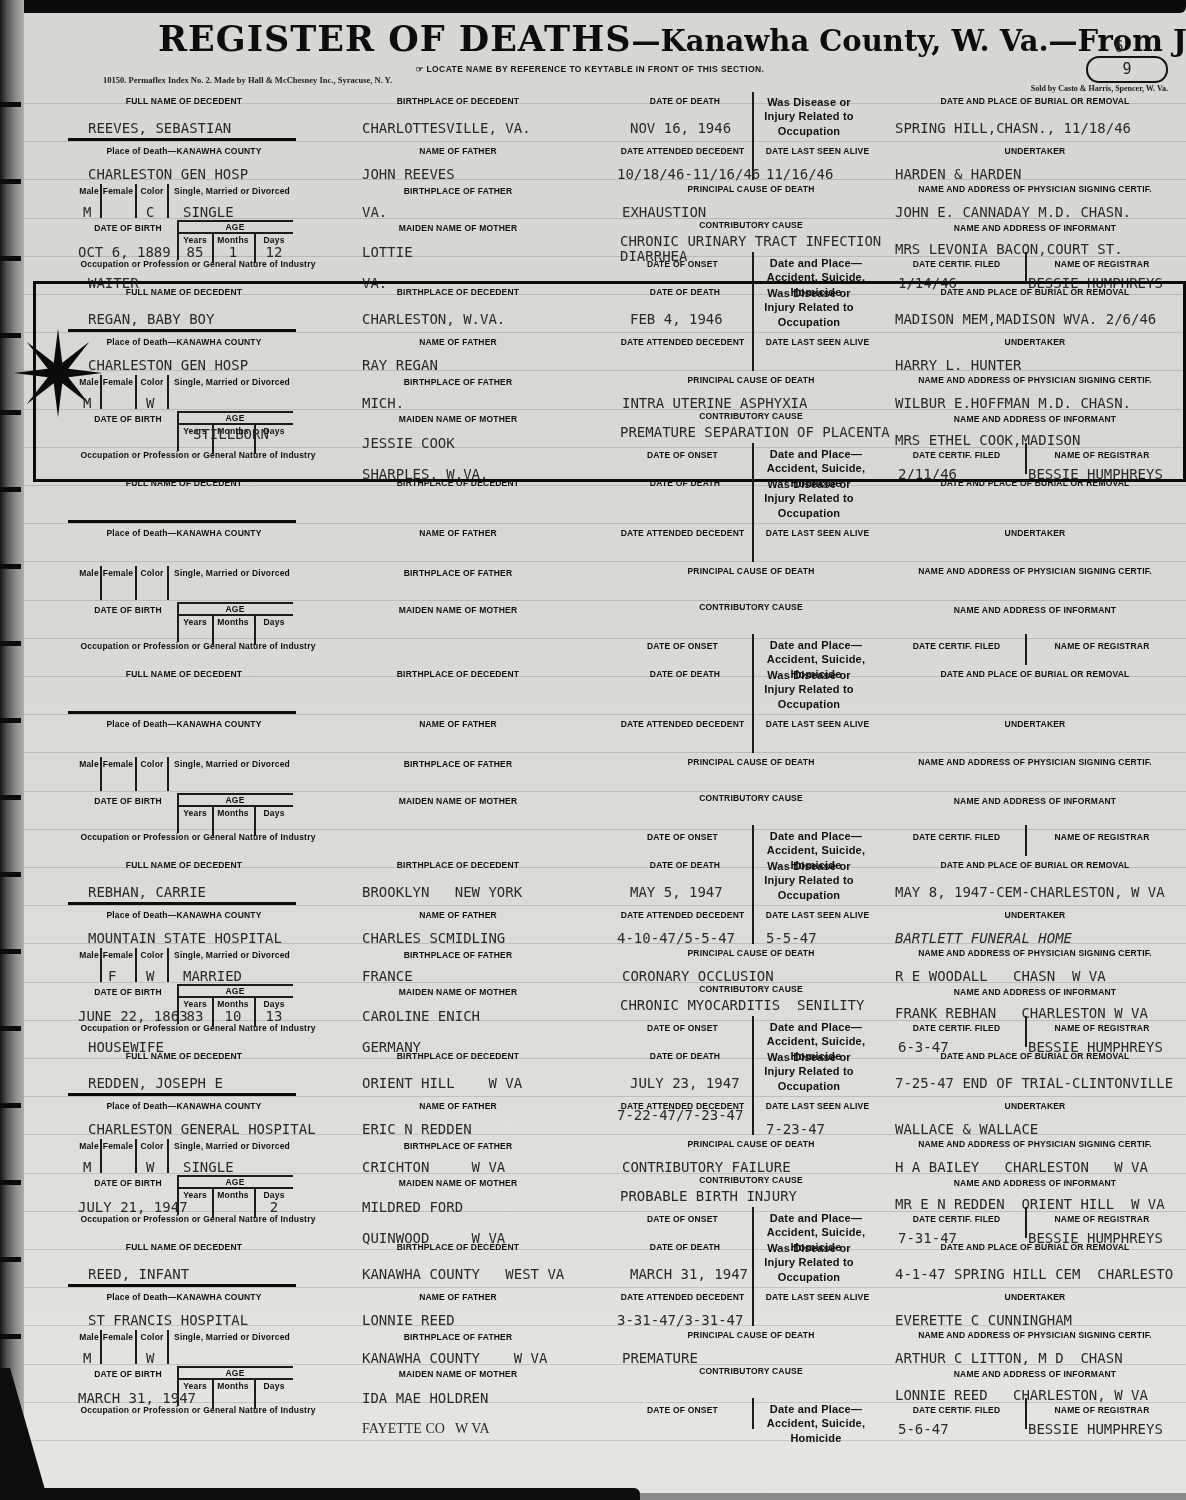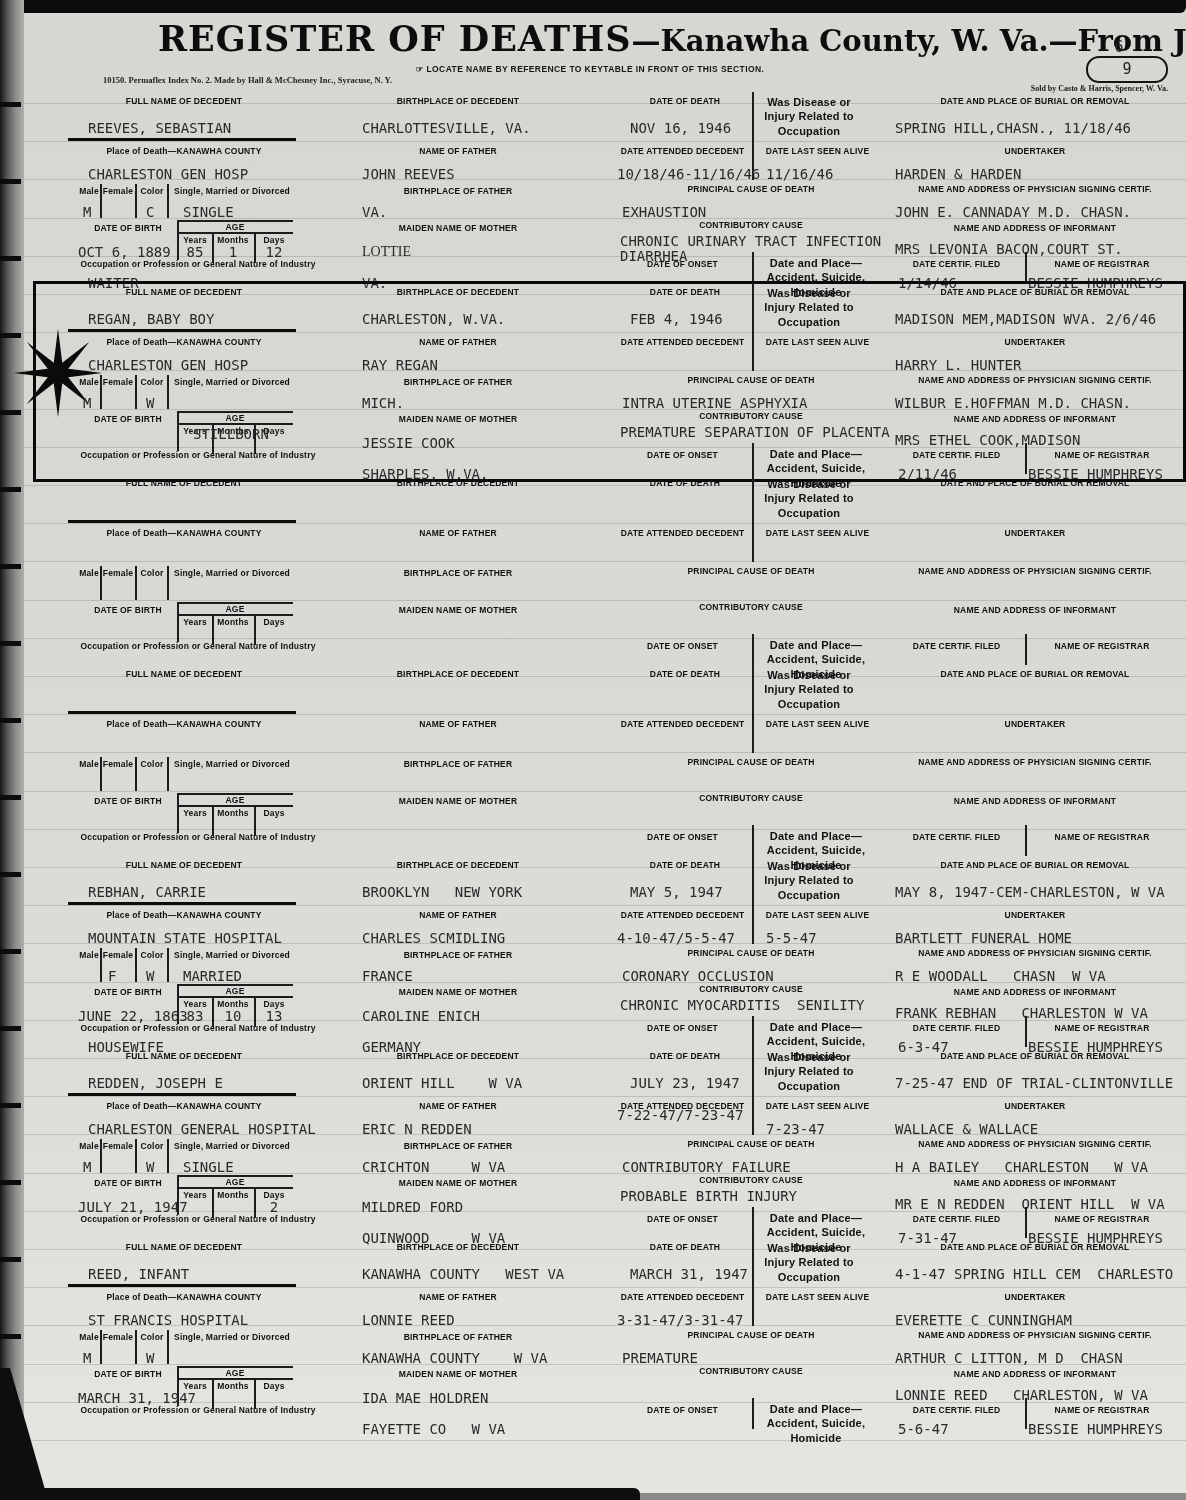--- a/index.html
+++ b/index.html
@@ -100,21 +100,21 @@
       <div class="lbl" style="left:78px;top:167px;width:240px;">Occupation or Profession or General Nature of Industry</div>
       <div class="val" style="left:88px;top:183px;">WAITER</div>
 
       <div class="lbl" style="left:358px;top:4px;width:200px;">BIRTHPLACE OF DECEDENT</div>
       <div class="val" style="left:362px;top:28px;">CHARLOTTESVILLE, VA.</div>
       <div class="lbl" style="left:358px;top:54px;width:200px;">NAME OF FATHER</div>
       <div class="val" style="left:362px;top:74px;">JOHN REEVES</div>
       <div class="lbl" style="left:358px;top:94px;width:200px;">BIRTHPLACE OF FATHER</div>
       <div class="val" style="left:362px;top:112px;">VA.</div>
       <div class="lbl" style="left:358px;top:131px;width:200px;">MAIDEN NAME OF MOTHER</div>
-      <div class="val" style="left:362px;top:152px;font-family:Liberation Serif, serif;">LOTTIE</div>
+      <div class="val" style="left:362px;top:152px;">LOTTIE</div>
       <div class="lbl" style="left:358px;top:167px;width:200px;"></div>
       <div class="val" style="left:362px;top:183px;">VA.</div>
 
       <div class="vline" style="left:752px;top:0;height:88px;"></div>
       <div class="lbl" style="left:622px;top:4px;width:126px;">DATE OF DEATH</div>
       <div class="lbl small" style="left:757px;top:3px;width:104px;">Was Disease or Injury Related to Occupation</div>
       <div class="val" style="left:630px;top:28px;">NOV 16, 1946</div>
       <div class="val" style="left:760px;top:28px;"></div>
       <div class="lbl" style="left:615px;top:54px;width:135px;">DATE ATTENDED DECEDENT</div>
       <div class="lbl" style="left:755px;top:54px;width:125px;">DATE LAST SEEN ALIVE</div>
@@ -465,21 +465,21 @@
       <div class="val wrap" style="left:620px;top:142px;width:278px;">CHRONIC MYOCARDITIS  SENILITY</div>
       <div class="vline" style="left:752px;top:160px;height:31px;"></div>
       <div class="lbl" style="left:615px;top:167px;width:135px;">DATE OF ONSET</div>
       <div class="lbl small" style="left:757px;top:164px;width:118px;">Date and Place—Accident, Suicide, Homicide</div>
       <div class="val" style="left:620px;top:183px;"></div>
       <div class="val" style="left:760px;top:183px;"></div>
 
       <div class="lbl" style="left:890px;top:4px;width:290px;">DATE AND PLACE OF BURIAL OR REMOVAL</div>
       <div class="val" style="left:895px;top:28px;">MAY 8, 1947-CEM-CHARLESTON, W VA</div>
       <div class="lbl" style="left:890px;top:54px;width:290px;">UNDERTAKER</div>
-      <div class="val" style="left:895px;top:74px;">BARTLETT FUNERAL HOME</div>
+      <div class="val" style="left:895px;top:74px;font-style:italic;">BARTLETT FUNERAL HOME</div>
       <div class="lbl" style="left:890px;top:92px;width:290px;">NAME AND ADDRESS OF PHYSICIAN SIGNING CERTIF.</div>
       <div class="val" style="left:895px;top:112px;">R E WOODALL   CHASN  W VA</div>
       <div class="lbl" style="left:890px;top:131px;width:290px;">NAME AND ADDRESS OF INFORMANT</div>
       <div class="val" style="left:895px;top:149px;">FRANK REBHAN   CHARLESTON W VA</div>
       <div class="vline" style="left:1025px;top:160px;height:31px;"></div>
       <div class="lbl" style="left:890px;top:167px;width:133px;">DATE CERTIF. FILED</div>
       <div class="lbl" style="left:1027px;top:167px;width:150px;">NAME OF REGISTRAR</div>
       <div class="val" style="left:898px;top:183px;">6-3-47</div>
       <div class="val" style="left:1028px;top:183px;">BESSIE HUMPHREYS</div>
     </div>
@@ -609,21 +609,21 @@
 
       <div class="lbl" style="left:358px;top:4px;width:200px;">BIRTHPLACE OF DECEDENT</div>
       <div class="val" style="left:362px;top:28px;">KANAWHA COUNTY   WEST VA</div>
       <div class="lbl" style="left:358px;top:54px;width:200px;">NAME OF FATHER</div>
       <div class="val" style="left:362px;top:74px;">LONNIE REED</div>
       <div class="lbl" style="left:358px;top:94px;width:200px;">BIRTHPLACE OF FATHER</div>
       <div class="val" style="left:362px;top:112px;">KANAWHA COUNTY    W VA</div>
       <div class="lbl" style="left:358px;top:131px;width:200px;">MAIDEN NAME OF MOTHER</div>
       <div class="val" style="left:362px;top:152px;">IDA MAE HOLDREN</div>
       <div class="lbl" style="left:358px;top:167px;width:200px;"></div>
-      <div class="val" style="left:362px;top:183px;">FAYETTE CO   W VA</div>
+      <div class="val" style="left:362px;top:183px;font-family:Liberation Serif, serif;">FAYETTE CO   W VA</div>
 
       <div class="vline" style="left:752px;top:0;height:88px;"></div>
       <div class="lbl" style="left:622px;top:4px;width:126px;">DATE OF DEATH</div>
       <div class="lbl small" style="left:757px;top:3px;width:104px;">Was Disease or Injury Related to Occupation</div>
       <div class="val" style="left:630px;top:28px;">MARCH 31, 1947</div>
       <div class="val" style="left:760px;top:28px;"></div>
       <div class="lbl" style="left:615px;top:54px;width:135px;">DATE ATTENDED DECEDENT</div>
       <div class="lbl" style="left:755px;top:54px;width:125px;">DATE LAST SEEN ALIVE</div>
       <div class="val" style="left:617px;top:74px;">3-31-47/3-31-47</div>
       <div class="val" style="left:766px;top:74px;"></div>

